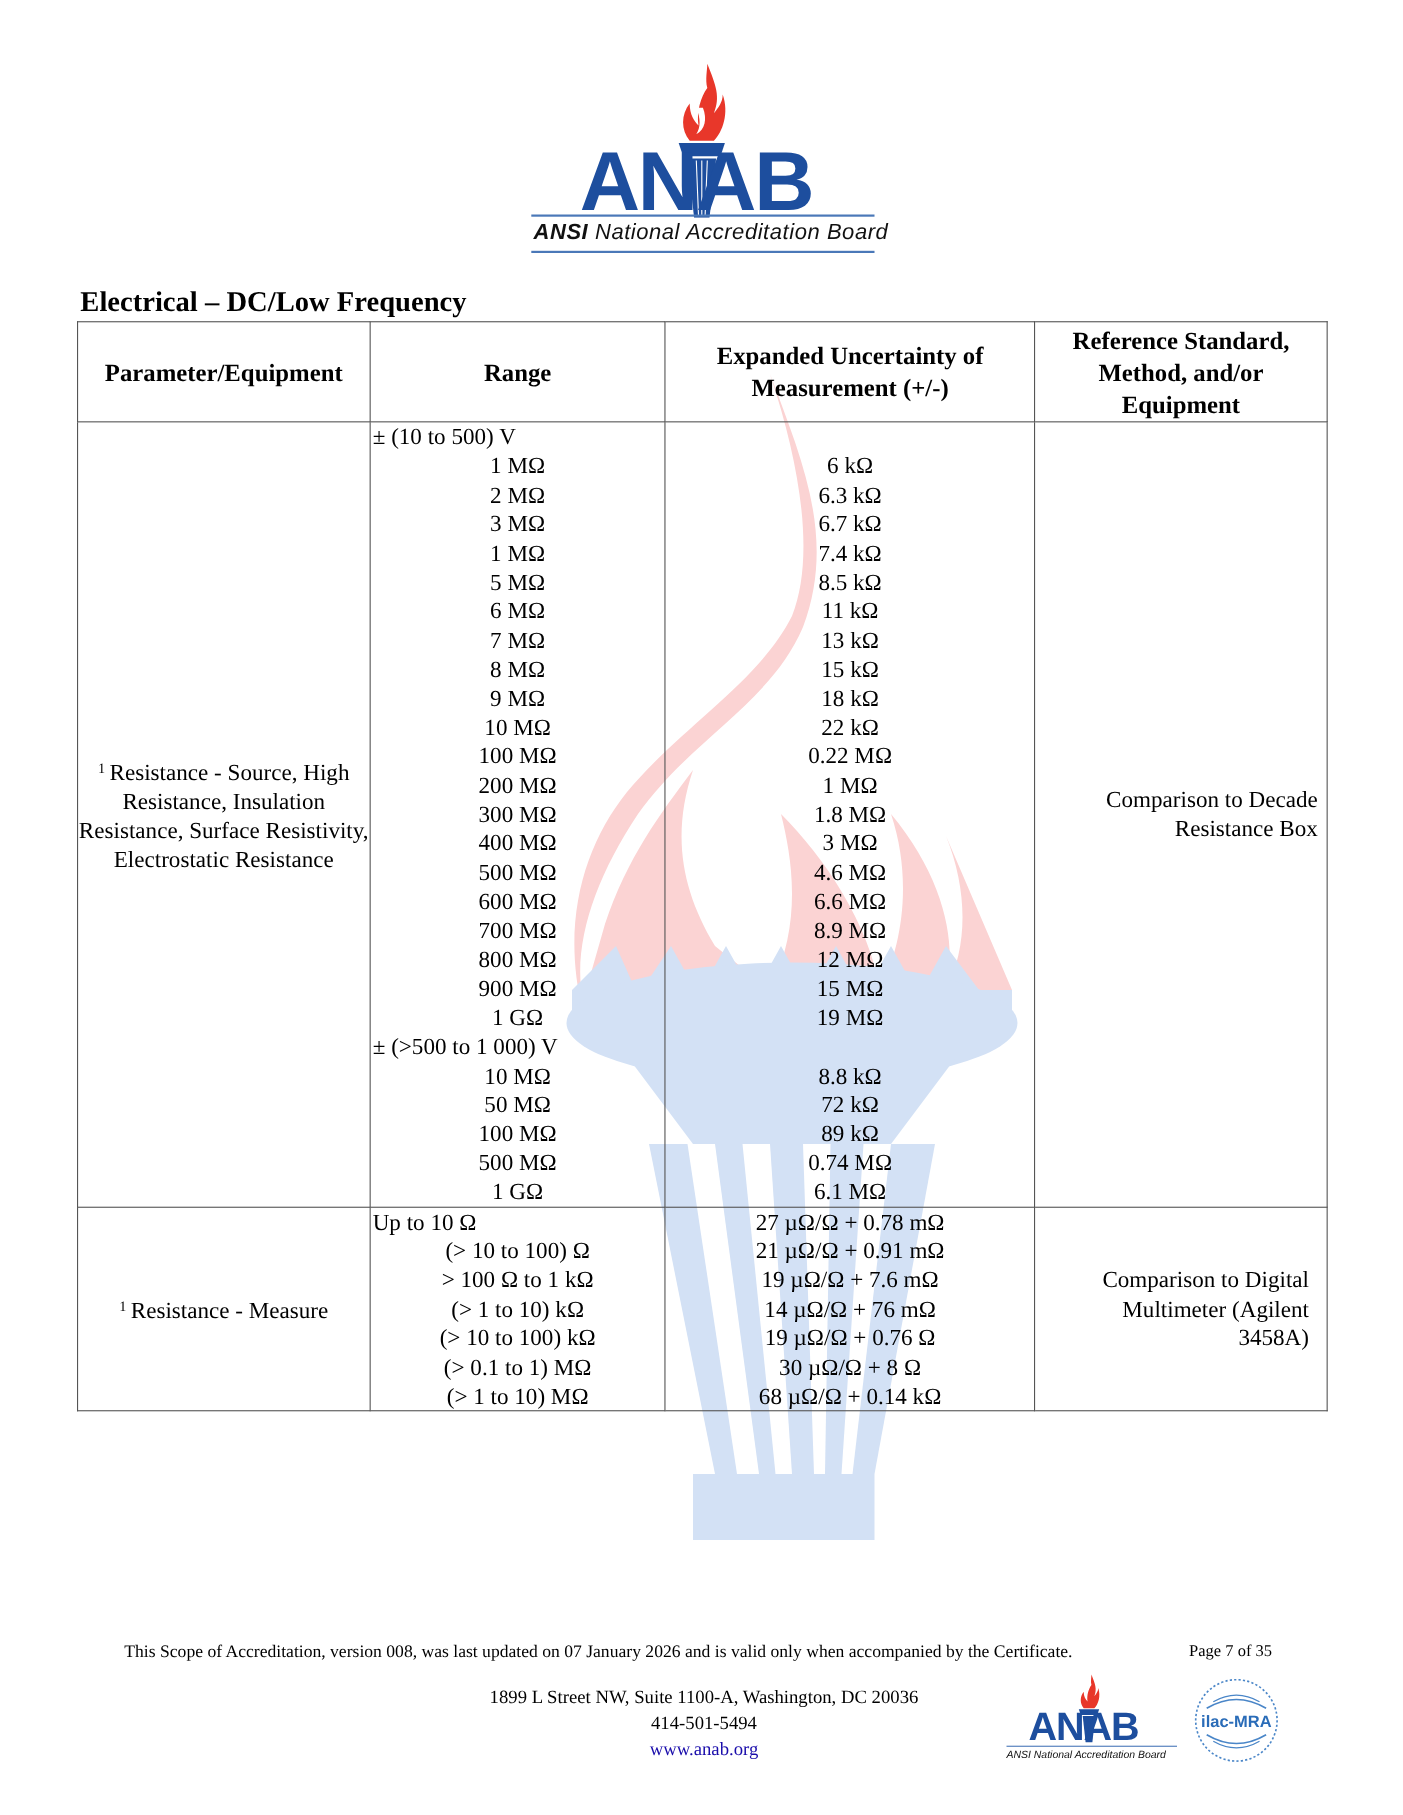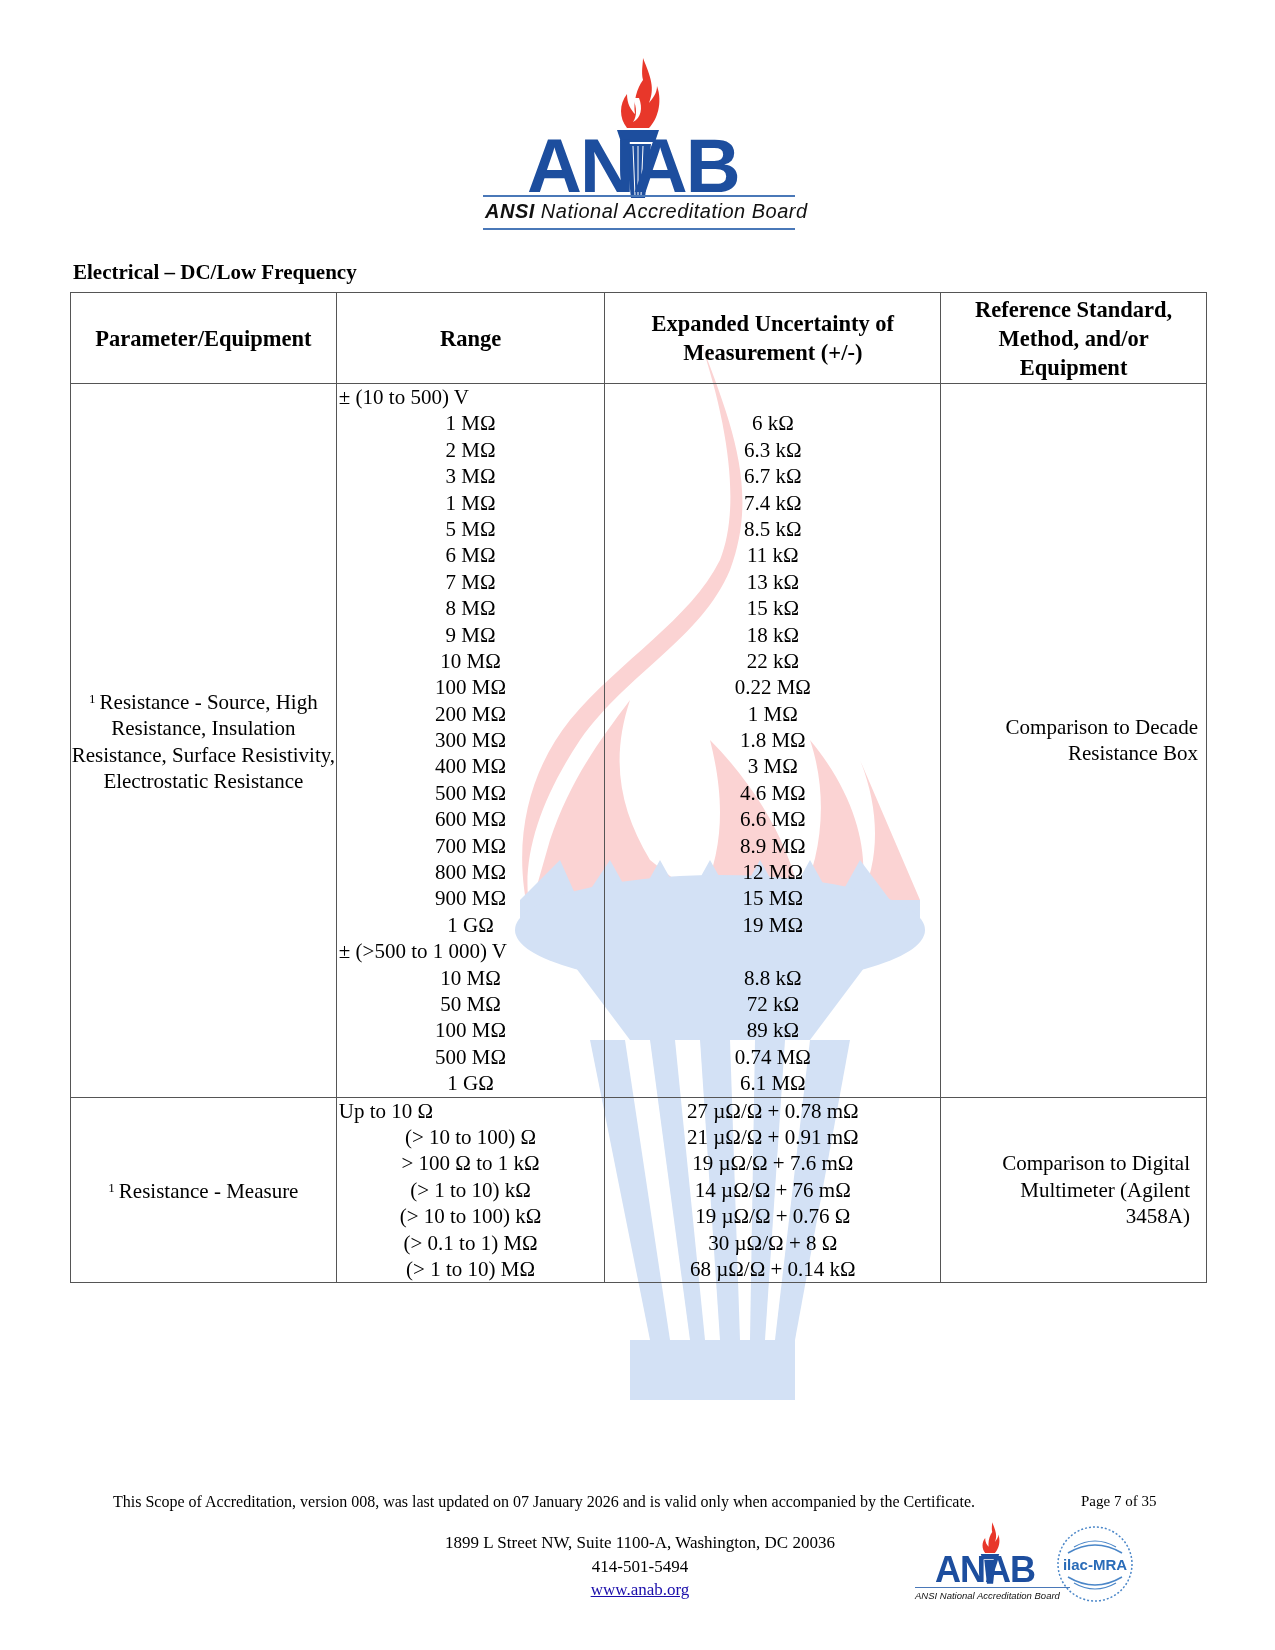--- a/index.html
+++ b/index.html
@@ -13,49 +13,49 @@
   .logo .rule1 { position: absolute; left: 0; top: 137px; width: 312px; height: 2px; background: #4a78b8; }
   .logo .rule2 { position: absolute; left: 0; top: 170px; width: 312px; height: 2px; background: #4a78b8; }
   .logo .sub { position: absolute; left: 2px; top: 142px; font-family: "Liberation Sans", sans-serif;
                font-style: italic; font-size: 20px; color: #111; white-space: nowrap; letter-spacing: 0.5px; }
   .logo .sub b { font-weight: bold; }
   .logo svg.torch { position: absolute; left: 130px; top: 0; }
 
   
   .watermark { position: absolute; left: 400px; top: 340px; width: 560px; height: 1060px; pointer-events: none; }
 
-  .section-title { position: absolute; left: 73px; top: 260px; font-weight: bold; font-size: 21px; }
+  .section-title { position: absolute; left: 73px; top: 260px; font-weight: bold; font-size: 26px; }
 
   table.scope { position: absolute; left: 70px; top: 292px; width: 1137px; border-collapse: collapse;
                 font-size: 21px; line-height: 26.4px; }
   table.scope th, table.scope td { border: 1.5px solid #555; padding: 0; vertical-align: middle; }
   table.scope th { font-weight: bold; font-size: 22.5px; line-height: 29px; text-align: center; height: 90px; }
   .col1 { width: 272px; } .col2 { width: 282px; } .col3 { width: 319px; } .col4 { width: 264px; }
   .param { text-align: center; padding: 0 0 !important; }
   .ref { text-align: right; padding: 0 8px !important; }
   .lines { position: relative; }
   .line { display: block; height: 26.4px; white-space: nowrap; }
   .range .line.hdr { text-align: left; padding-left: 2px; }
   .range .line.val { text-align: center; }
   .unc .line { text-align: center; font-family: Liberation Serif, serif; }
   .sup { font-size: 13px; vertical-align: 6px; margin-right: 4px; }
 
   .footer-note { position: absolute; left: 113px; top: 1493px; font-size: 16px; white-space: nowrap; }
   .footer-page { position: absolute; left: 1081px; top: 1493px; font-size: 15px; white-space: nowrap; }
   .addr { position: absolute; left: 380px; width: 520px; text-align: center; font-size: 17px; }
   .addr.a1 { top: 1533px; } .addr.a2 { top: 1557px; } .addr.a3 { top: 1580px; }
-  .addr a { color: #1a0dab; text-decoration: underline; }
+  .addr a { color: #1a0dab; }
 
   .mini-logo { position: absolute; left: 915px; top: 1520px; width: 155px; height: 88px; }
   .mini-logo .word { position: absolute; left: 20px; top: 32px; font-family: "Liberation Sans", sans-serif;
                      font-weight: bold; font-size: 36px; color: #1d4e9e; letter-spacing: -1px; line-height: 1; }
   .mini-logo .rule { position: absolute; left: 0; top: 67px; width: 155px; height: 1px; background: #4a78b8; }
   .mini-logo .sub { position: absolute; left: 0; top: 70px; font-family: "Liberation Sans", sans-serif;
                     font-style: italic; font-size: 9.5px; white-space: nowrap; color: #111; }
-  .ilac { position: absolute; left: 1056px; top: 1525px; width: 78px; height: 78px; }
+  .ilac { position: absolute; left: 1085px; top: 1525px; width: 78px; height: 78px; }
 </style>
 </head>
 <body>
 
 <svg class="watermark" viewBox="0 0 560 1060">
   <path d="M300 0 C330 80 360 150 330 230 C300 300 230 330 180 400 C140 460 120 520 130 570 L150 500 C170 440 200 400 230 360 C210 420 220 470 250 520 L300 560 C330 500 320 440 310 400 C350 440 390 500 400 560 C420 520 430 460 410 400 C460 460 470 520 460 560 C480 520 480 470 460 420 L520 560 L130 580 C110 500 130 430 170 380 C220 320 290 280 320 220 C340 170 330 90 300 0 Z" fill="#fbd3d3"></path>
   <path d="M120 560 L160 520 L180 565 L210 520 L235 565 L260 520 L285 565 L310 520 L335 565 L360 520 L385 565 L410 520 L435 565 L460 520 L490 560 L520 560 L520 590 L120 600 Z" fill="#d3e1f5"></path>
   <ellipse cx="320" cy="590" rx="205" ry="55" fill="#d3e1f5"></ellipse>
   <path d="M170 620 L470 620 L410 700 L230 700 Z" fill="#d3e1f5"></path>
   <path d="M190 700 L250 1000 L270 1000 L225 700 Z" fill="#d3e1f5"></path>

